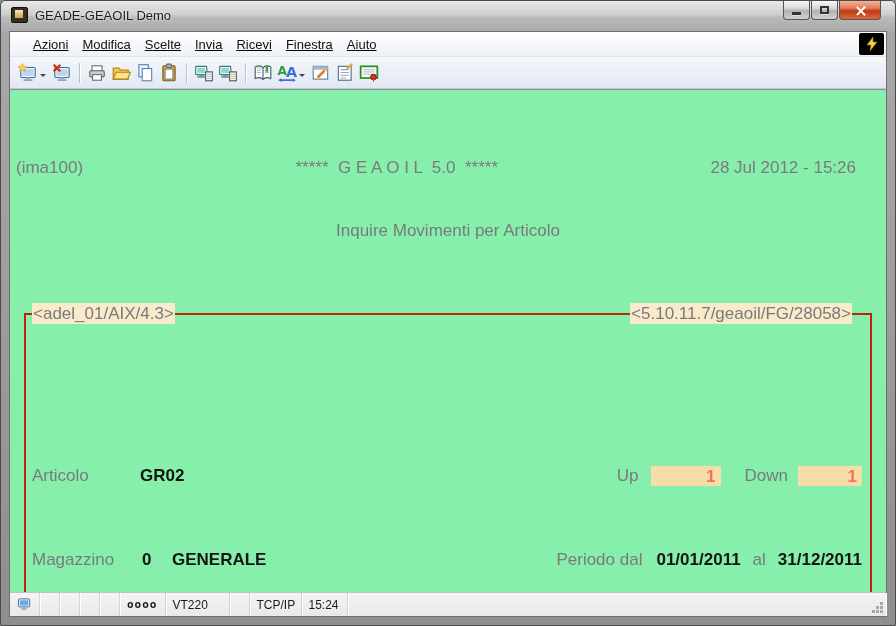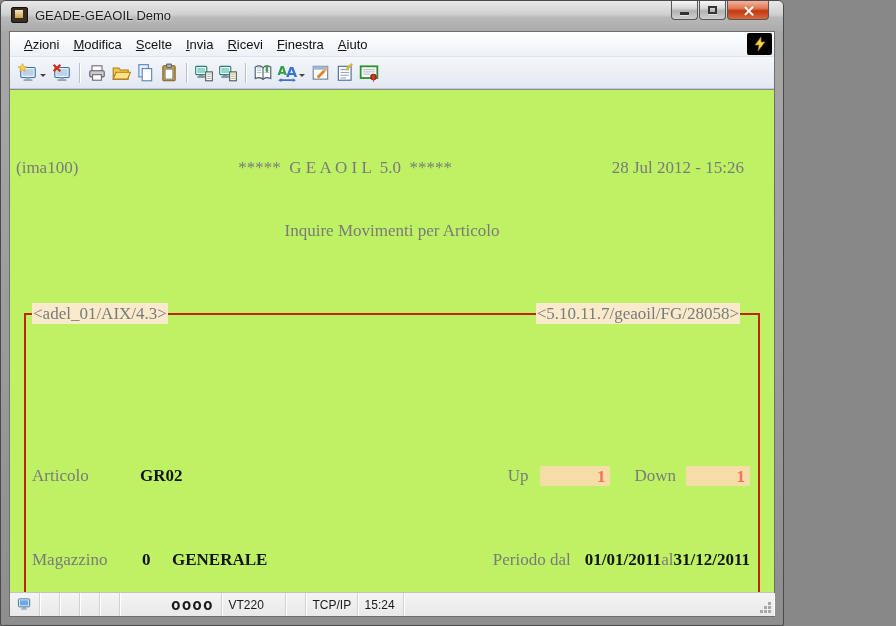--- a/index.html
+++ b/index.html
@@ -1,18 +1,18 @@
 <!DOCTYPE html>
 <html><head>
 <meta charset="utf-8">
 <style>
   * { margin:0; padding:0; box-sizing:border-box; }
   html,body { width:896px; height:626px; background:#888; font-family:"Liberation Sans", sans-serif; }
 
-  .win { width:784px; height:626px; position:relative;
+  .win { width:896px; height:626px; position:relative;
          background:linear-gradient(#C9C9C9,#A8A8A8 30px,#9C9C9C 50%,#8E8E8E);
          border:1px solid #4A4A4A; border-radius:6px 6px 2px 2px; overflow:hidden; }
 
   
   .titlebar { height:30px; display:flex; align-items:flex-start; padding:4px 0 0 10px; position:relative;
               background:linear-gradient(#E9E9E9,#CFCFCF 45%,#B9B9B9 55%,#ABABAB); }
   .app-icon { width:17px; height:16px; margin:2px 7px 0 0; background:#3a2c20; border:1px solid #111; border-radius:2px; position:relative; }
   .app-icon::after { content:""; position:absolute; left:3px; top:2px; width:8px; height:8px; background:linear-gradient(#f3e6c8,#caa24a); }
   .title-text { font-size:13px; color:#1b1b1b; margin-top:3px; text-shadow:0 0 3px #fff; }
   .winbtns { position:absolute; top:0; right:14px; display:flex; }
@@ -26,64 +26,64 @@
   .g-x { width:11px; height:11px; position:relative; }
   .g-x::before,.g-x::after { content:""; position:absolute; left:5px; top:0; width:2.4px; height:12px; background:#fff; border-radius:1px; }
   .g-x::before { transform:rotate(45deg); } .g-x::after { transform:rotate(-45deg); }
 
   
   .frame { position:absolute; left:8px; right:8px; top:30px; bottom:8px; display:flex; flex-direction:column;
            border:1px solid #6F6F6F; background:#F0F0F0; }
 
   
   .menubar { height:25px; background:linear-gradient(#FFFFFF,#EDF1F8); display:flex; align-items:center;
-             padding-left:7px; position:relative; border-bottom:1px solid #E0E4EA; }
+             padding-left:16px; position:relative; border-bottom:1px solid #E0E4EA;text-decoration:underline; }
   .mi { font-size:13px; color:#111; padding:3px 7px; cursor:default; }
   .mi u { text-decoration:underline; }
   .badge-flash { position:absolute; right:2px; top:1px; width:25px; height:22px; background:#000; border-radius:2px;
                  display:flex; align-items:center; justify-content:center; }
 
   
   .toolbar { height:32px; background:linear-gradient(#F4F7FB,#E2E8F2); display:flex; align-items:center;
              padding-left:6px; border-bottom:1px solid #C5CBD6; }
   .tbtn { width:24px; height:24px; display:flex; align-items:center; justify-content:center; border-radius:2px; }
   .tsep { width:1px; height:20px; background:#B9BFC9; margin:0 5px; box-shadow:1px 0 0 #fff; }
   .caret { width:0; height:0; border:3.5px solid transparent; border-top-color:#444; margin:8px 4px 0 0; }
 
   
-  .term { flex:1; background:#bef264; border-top:1px solid #8A8A8A; overflow:hidden;
-          font-family:Liberation Serif, serif; font-size:17px; line-height:21px;
+  .term { flex:1; background:#86efac; border-top:1px solid #8A8A8A; overflow:hidden;
+          font-family:Liberation Sans, sans-serif; font-size:17px; line-height:21px;
           color:#7A7A7A; white-space:pre; padding:4px 6px 0 6px; position:relative; }
   .tl { height:21px; display:flex; }
   .gray { color:#7A7A7A; font-weight:normal; }
   .blk  { color:#141414; font-weight:bold; }
   .sp { flex:1; }
   .hdr3 { justify-content:space-between; }
   .center-line { justify-content:center; }
 
   .rbox { margin:9px 8px 0 8px; border:2px solid #C32408; position:relative; padding:3px 0 8px 0; }
   .boxlab { position:absolute; line-height:21px; background:#F9EACB; color:#7A7A7A; padding:0 1px; }
   .lab-tl { top:-12px; left:6px; } .lab-tr { top:-12px; right:18px; }
 
   .row { height:21px; display:flex; padding:0 6px 0 6px; align-items:center;justify-content:flex-end; }
   .fld { background:#F6DCA6; color:#F2735B; font-weight:bold; text-align:right; padding-right:5px; height:20px; }
 
   
   .w-art-lbl{width:108px}.w-art-code{width:174px}
   .w-mag-lbl{width:110px}.w-mag-num{width:30px}
-  .m14{margin-left:14px}.m10{margin-left:0}
+  .m14{margin-left:14px}.m10{margin-left:12px}
   .w-up{margin-left:2px}.fld1{width:70px;margin-left:12px}.w-down{margin-left:24px}.fld2{width:64px;margin-left:10px;margin-right:2px}
 
   
   .statusbar { height:24px; background:linear-gradient(#F4F4F4,#E9E9E9); border-top:1px solid #C2C2C2;
                display:flex; align-items:stretch; font-size:12px; color:#1a1a1a; position:relative; }
   .sb-cell { border-right:1px solid #D2D2D2; box-shadow:1px 0 0 #fff; display:flex; align-items:center; padding:0 7px; }
   .sb-icon { width:30px; justify-content:center; }
   .sb-sm { width:20px; }
-  .sb-ind { font-family:"DejaVu Sans Mono",monospace; font-size:16px; letter-spacing:1px; font-weight:bold;margin-left:44px; }
+  .sb-ind { font-family:"DejaVu Sans Mono",monospace; font-size:11px; letter-spacing:1px; font-weight:bold; }
   .sb-fill { flex:1; border-right:none; }
   .grip { position:absolute; right:3px; bottom:3px; width:3px; height:3px; background:#A8A8A8;
           box-shadow:-4px 0 #A8A8A8,-8px 0 #A8A8A8,0 -4px #A8A8A8,-4px -4px #A8A8A8,0 -8px #A8A8A8; }
 </style>
 </head>
 <body>
 
 <div class="win">
 
   <div class="titlebar">

